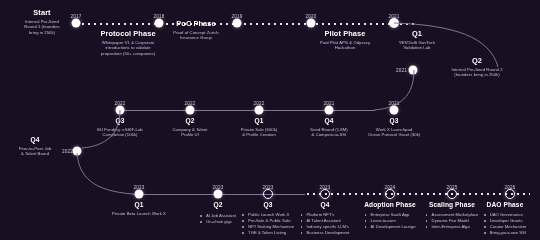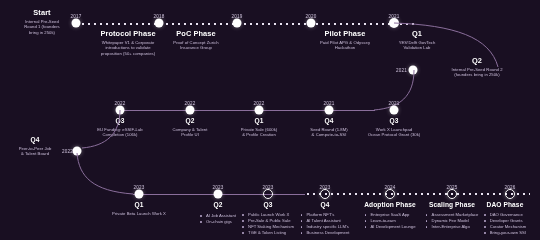--- a/index.html
+++ b/index.html
@@ -79,21 +79,21 @@
   <div class="yr" style="left:76px;top:14px;">2017</div>
   <div class="blk" style="left:128px;top:29px;">
     <div class="ttl">Protocol Phase</div>
     <div class="sub" style="white-space:pre-line;">Whitepaper V1 &amp; Corporate
 introductions to validate
 proposition (50+ companies)</div>
   </div>
 
   <div class="node" style="left:159px;top:23px;"></div>
   <div class="yr" style="left:159px;top:14px;">2018</div>
-  <div class="blk" style="left:196px;top:29px;">
+  <div class="blk" style="left:196px;top:19px;">
     <div class="ttl">PoC Phase</div>
     <div class="sub" style="white-space:pre-line;">Proof of Concept Zurich
 Insurance Group</div>
   </div>
 
   <div class="node" style="left:237px;top:23px;"></div>
   <div class="yr" style="left:237px;top:14px;">2019</div>
 
   <div class="node" style="left:311px;top:23px;"></div>
   <div class="yr" style="left:311px;top:14px;">2020</div>

